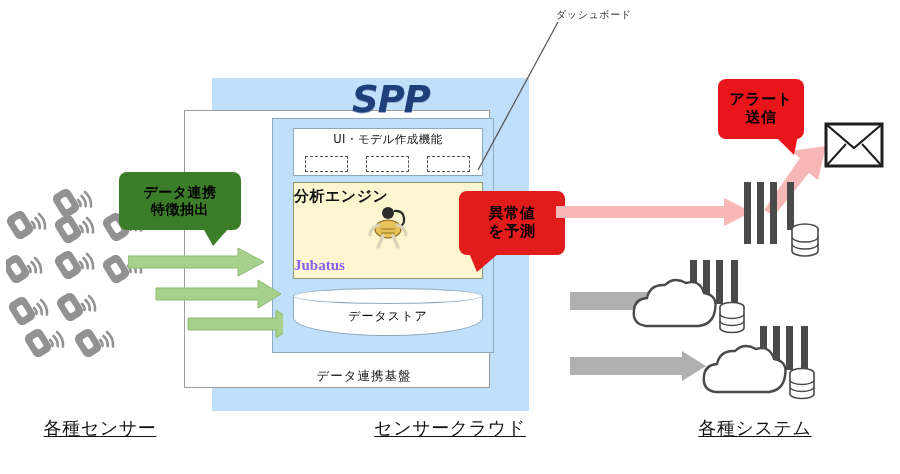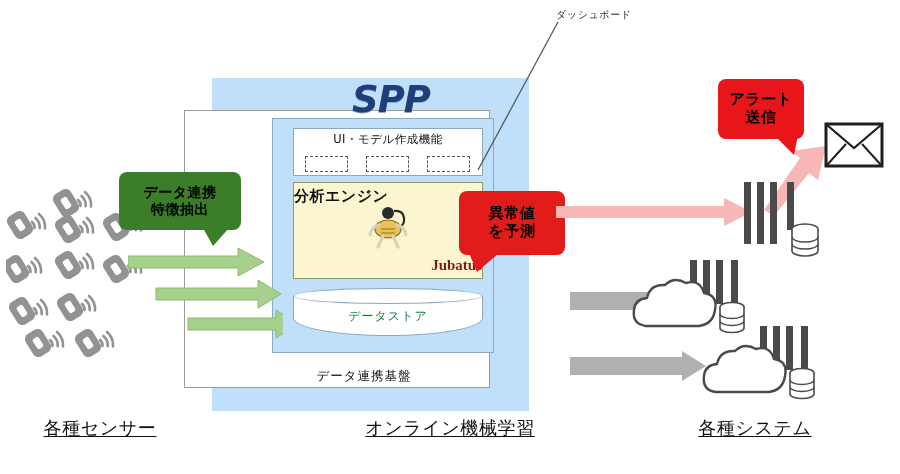--- a/index.html
+++ b/index.html
@@ -72,43 +72,43 @@
     box-sizing:border-box;
   }
   #engine-title{
     position:absolute;left:0;right:0;top:4px;text-align:left;
     font-size:15px;color:#111;letter-spacing:0.5px;
     font-family:"DejaVu Sans","Liberation Sans",sans-serif;
     font-weight:bold;
   }
   #jubatus-mark{position:absolute;left:50%;top:22px;transform:translateX(-50%);}
   #jubatus-text{
-    position:absolute;left:0;right:0;bottom:4px;text-align:right;
+    position:absolute;left:0;right:0;bottom:4px;text-align:left;
     font-family:"Liberation Serif","DejaVu Serif",serif;
-    font-weight:bold;font-size:15px;color:#7f1d1d;
+    font-weight:bold;font-size:15px;color:#8b5cf6;
   }
 
   
   #datastore{
     left:293px;top:288px;width:190px;height:52px;
   }
   #datastore .cyl-body{
     position:absolute;left:0;top:8px;width:100%;height:40px;
     background:#ffffff;border:1.3px solid #8ea9bd;
     border-top:none;box-sizing:border-box;
     border-radius:0 0 50% 50%/0 0 18px 18px;
   }
   #datastore .cyl-top{
     position:absolute;left:0;top:0;width:100%;height:16px;
     background:#ffffff;border:1.3px solid #8ea9bd;box-sizing:border-box;
     border-radius:50%/50%;
   }
   #datastore .cyl-label{
     position:absolute;left:0;right:0;top:20px;text-align:center;
-    font-size:12px;color:#15803d;letter-spacing:1px;
+    font-size:12px;color:#000000;letter-spacing:1px;
     font-family:Liberation Serif, serif;
   }
 
   
   #platform-caption{
     left:184px;top:368px;width:306px;
     text-align:center;font-size:12.5px;color:#111;letter-spacing:1px;
     font-family:"DejaVu Sans","Liberation Sans",sans-serif;
     margin-left:27px;
   }
@@ -324,19 +324,19 @@
       <ellipse cx="102" cy="53" rx="12" ry="4.5" fill="#ffffff" stroke="#4a4a4a" stroke-width="1.6"></ellipse>
       <path d="M90 53 V74 a12 4.5 0 0 0 24 0 V53" fill="#ffffff" stroke="#4a4a4a" stroke-width="1.6"></path>
       <path d="M90 60 a12 4.5 0 0 0 24 0 M90 67 a12 4.5 0 0 0 24 0" fill="none" stroke="#4a4a4a" stroke-width="1.3"></path>
     </g>
   </svg>
 
   <div class="abs section-caption" id="cap-sensors">
     <span class="u">各種センサー</span>
   </div>
   <div class="abs section-caption" id="cap-cloud">
-    <span class="u">オンライン機械学習</span><br>
+    <span class="u">センサークラウド</span><br>
   </div>
   <div class="abs section-caption" id="cap-systems">
     <span class="u">各種システム</span>
   </div>
 
 </div>
 
 </body></html>

